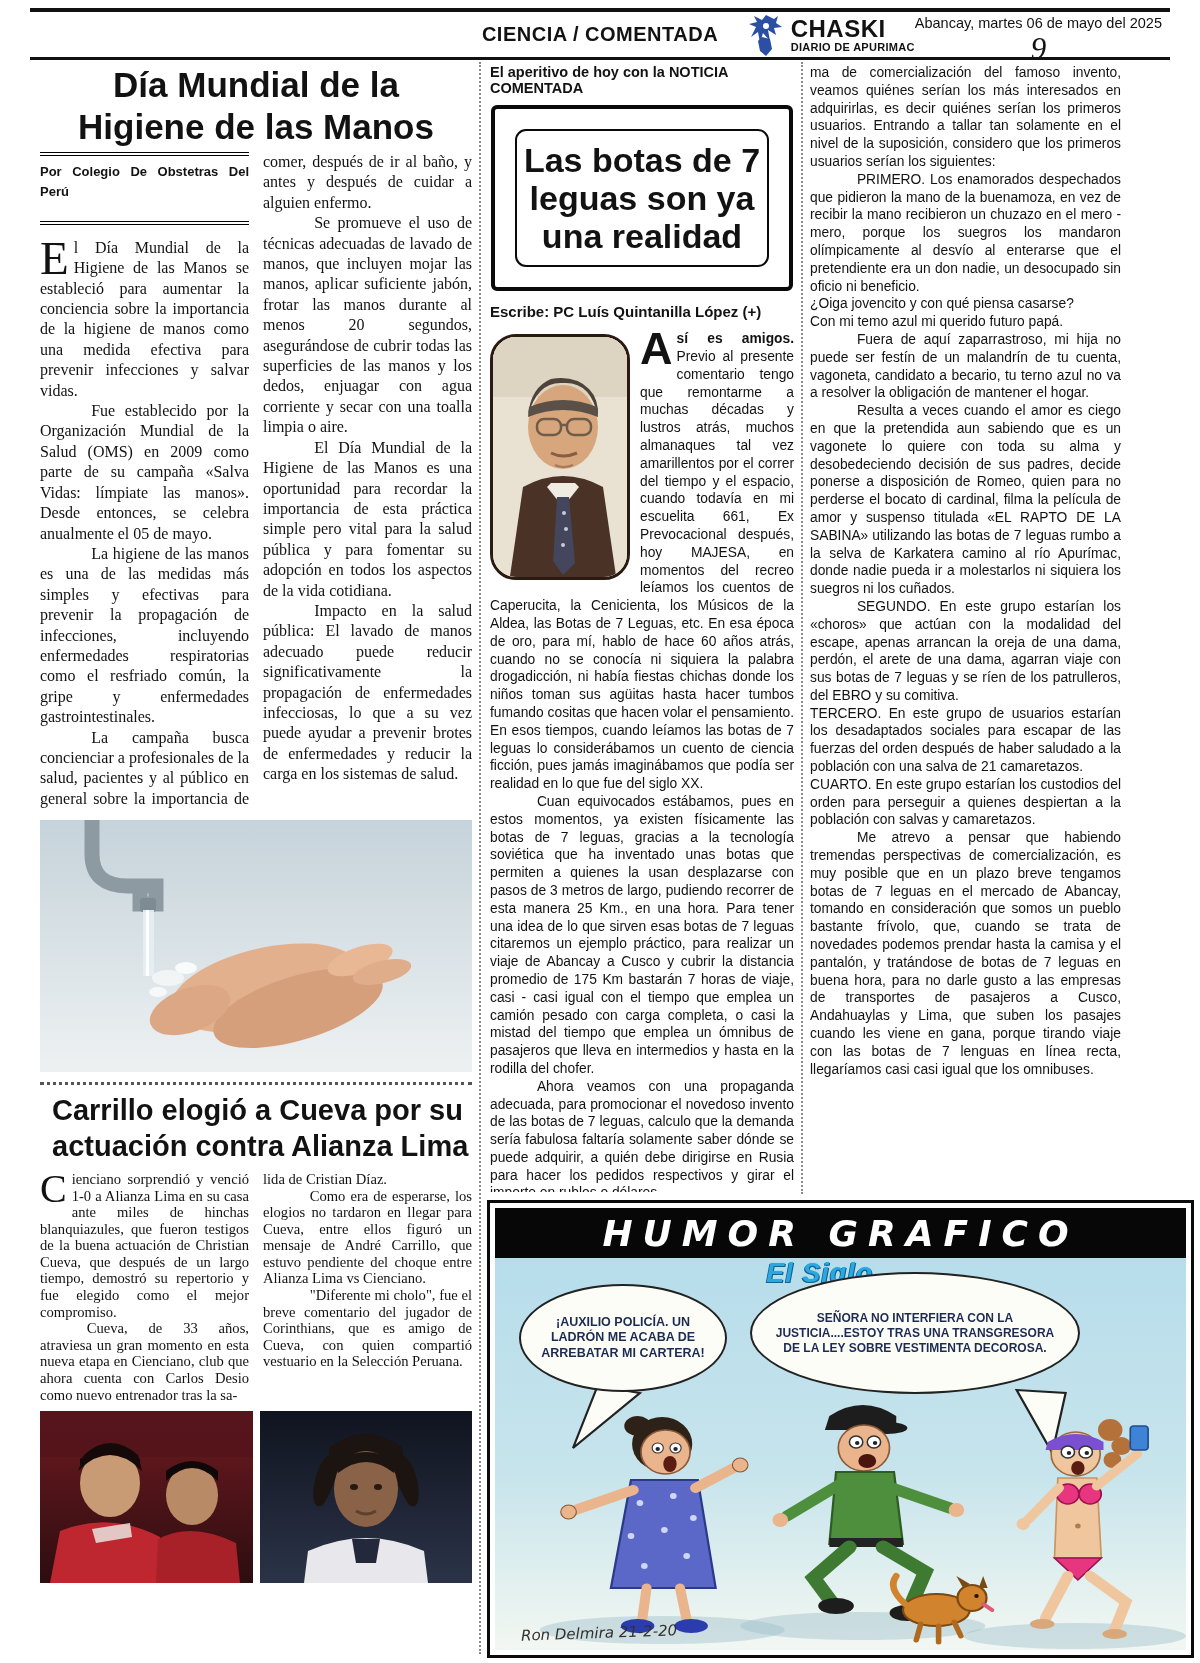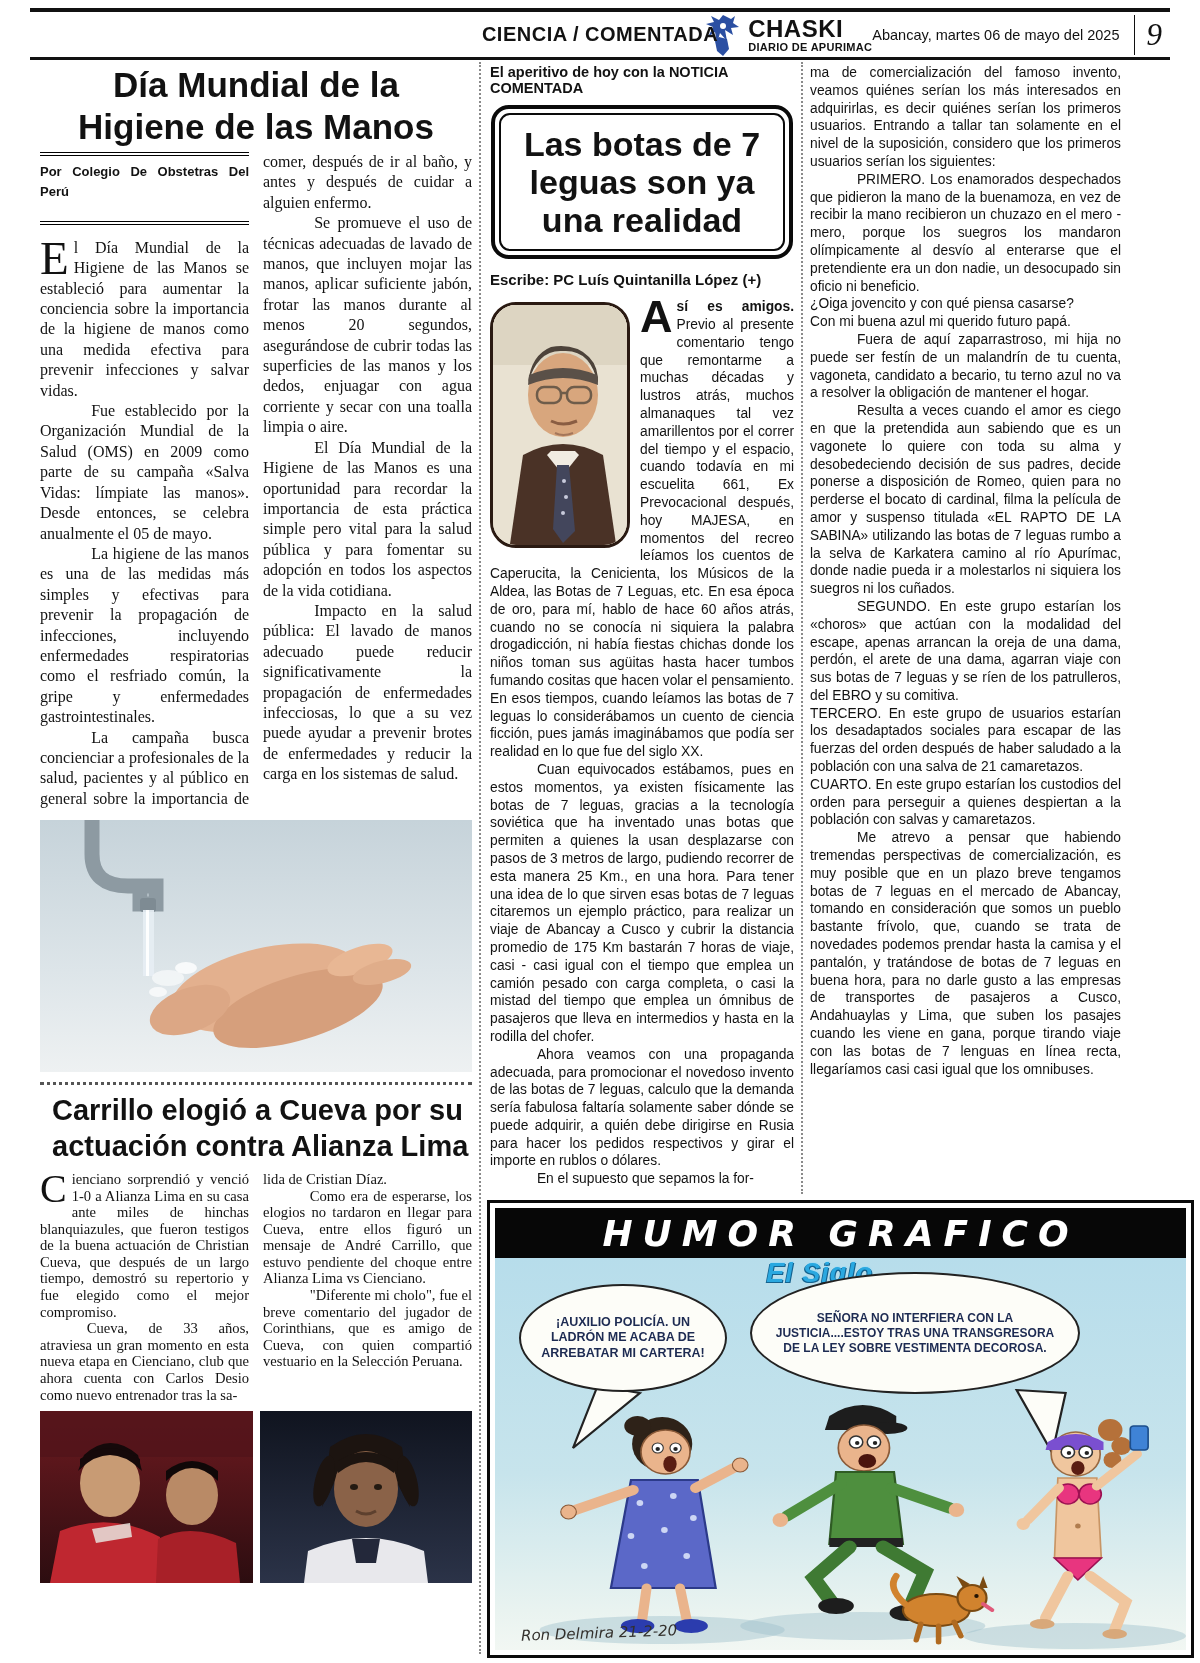--- a/index.html
+++ b/index.html
@@ -17,21 +17,21 @@
     padding:3px 8px;
   }
   .logo-block { display:flex; align-items:center; gap:7px; }
   .logo-icon svg { display:block; }
   .logo-title { font-size:24px; font-weight:bold; letter-spacing:.5px; line-height:1; }
   .logo-subtitle { font-size:11px; font-weight:bold; letter-spacing:.3px; margin-top:0; }
   .section-title {
     position:absolute; left:50%; transform:translateX(-50%);
     font-size:20px; font-weight:bold; letter-spacing:.5px;
   }
-  .date-block { display:flex; align-items:center; height:100%; }
+  .date-block { display:flex; align-items:center; height:100%;flex-direction:column; }
   .masthead-date { font-size:14.5px; }
   .pagenum-sep { width:1px; height:40px; background:#111; margin:0 12px 0 14px; }
   .page-number { font-family:"Liberation Serif", serif; font-style:italic; font-size:31px; }
 
   
   .vline { position:absolute; width:0; border-left:2px dotted #8a8a8a; }
   .vline-left  { left:479px; top:62px; height:1592px; }
   .vline-right { left:801px; top:62px; height:1132px; }
 
   
@@ -72,21 +72,21 @@
   .photo-carrillo { width:212px; }
   .photo svg { display:block; }
 
   
   .mid-region {
     position:absolute; left:487px; top:64px; width:310px; height:1128px;
     overflow:hidden; padding:0 3px;
   }
   .kicker { font-size:14.5px; font-weight:bold; }
   .title-box {
-    margin:9px 1px 0; border:4px solid #0a0a0a; border-radius:18px; padding:4px;
+    margin:9px 1px 0; border:4px solid #0a0a0a; border-radius:6px; padding:20px;
   }
   .title-box-inner {
     border:2px solid #0a0a0a; border-radius:11px; padding:10px 4px;
     font-size:34px; font-weight:bold; line-height:1.12; text-align:center;
   }
   .escribe { font-size:15px; font-weight:bold; margin:12px 0 10px; }
   .portrait {
     float:left; width:140px; height:246px; margin:4px 10px 2px 0;
     border:3px solid #2a1a12; border-radius:26px; overflow:hidden; background:#ece6d8;
   }
@@ -314,21 +314,21 @@
       <p class="ind">Cuan equivocados estábamos, pues en estos momentos, ya existen físicamente las botas de 7 leguas, gracias a la tecnología soviética que ha inventado unas botas que permiten a quienes la usan desplazarse con pasos de 3 metros de largo, pudiendo recorrer de esta manera 25 Km., en una hora. Para tener una idea de lo que sirven esas botas de 7 leguas citaremos un ejemplo práctico, para realizar un viaje de Abancay a Cusco y cubrir la distancia promedio de 175 Km bastarán 7 horas de viaje, casi - casi igual con el tiempo que emplea un camión pesado con carga completa, o casi la mistad del tiempo que emplea un ómnibus de pasajeros que lleva en intermedios y hasta en la rodilla del chofer.</p>
       <p class="ind">Ahora veamos con una propaganda adecuada, para promocionar el novedoso invento de las botas de 7 leguas, calculo que la demanda sería fabulosa faltaría solamente saber dónde se puede adquirir, a quién debe dirigirse en Rusia para hacer los pedidos respectivos y girar el importe en rublos o dólares.</p>
       <p class="ind">En el supuesto que sepamos la for-</p>
     </div>
   </section>
 
   <section class="right-region sans-body">
     <p>ma de comercialización del famoso invento, veamos quiénes serían los más interesados en adquirirlas, es decir quiénes serían los primeros usuarios. Entrando a tallar tan solamente en el nivel de la suposición, considero que los primeros usuarios serían los siguientes:</p>
     <p class="ind">PRIMERO. Los enamorados despechados que pidieron la mano de la buenamoza, en vez de recibir la mano recibieron un chuzazo en el mero - mero, porque los suegros los mandaron olímpicamente al desvío al enterarse que el pretendiente era un don nadie, un desocupado sin oficio ni beneficio.</p>
     <p>¿Oiga jovencito y con qué piensa casarse?</p>
-    <p>Con mi buena azul mi querido futuro papá.</p>
+    <p>Con mi temo azul mi querido futuro papá.</p>
     <p class="ind">Fuera de aquí zaparrastroso, mi hija no puede ser festín de un malandrín de tu cuenta, vagoneta, candidato a becario, tu terno azul no va a resolver la obligación de mantener el hogar.</p>
     <p class="ind">Resulta a veces cuando el amor es ciego en que la pretendida aun sabiendo que es un vagonete lo quiere con toda su alma y desobedeciendo decisión de sus padres, decide ponerse a disposición de Romeo, quien para no perderse el bocato di cardinal, filma la película de amor y suspenso titulada «EL RAPTO DE LA SABINA» utilizando las botas de 7 leguas rumbo a la selva de Karkatera camino al río Apurímac, donde nadie pueda ir a molestarlos ni siquiera los suegros ni los cuñados.</p>
     <p class="ind">SEGUNDO. En este grupo estarían los «choros» que actúan con la modalidad del escape, apenas arrancan la oreja de una dama, perdón, el arete de una dama, agarran viaje con sus botas de 7 leguas y se ríen de los patrulleros, del EBRO y su comitiva.</p>
     <p>TERCERO. En este grupo de usuarios estarían los desadaptados sociales para escapar de las fuerzas del orden después de haber saludado a la población con una salva de 21 camaretazos.</p>
     <p>CUARTO. En este grupo estarían los custodios del orden para perseguir a quienes despiertan a la población con salvas y camaretazos.</p>
     <p class="ind">Me atrevo a pensar que habiendo tremendas perspectivas de comercialización, es muy posible que en un plazo breve tengamos botas de 7 leguas en el mercado de Abancay, tomando en consideración que somos un pueblo bastante frívolo, que, cuando se trata de novedades podemos prendar hasta la camisa y el pantalón, y tratándose de botas de 7 leguas en buena hora, para no darle gusto a las empresas de transportes de pasajeros a Cusco, Andahuaylas y Lima, que suben los pasajes cuando les viene en gana, porque tirando viaje con las botas de 7 lenguas en línea recta, llegaríamos casi casi igual que los omnibuses.</p>
   </section>
 
   <section class="humor-region">
     <div class="humor-banner">HUMOR GRAFICO</div>

